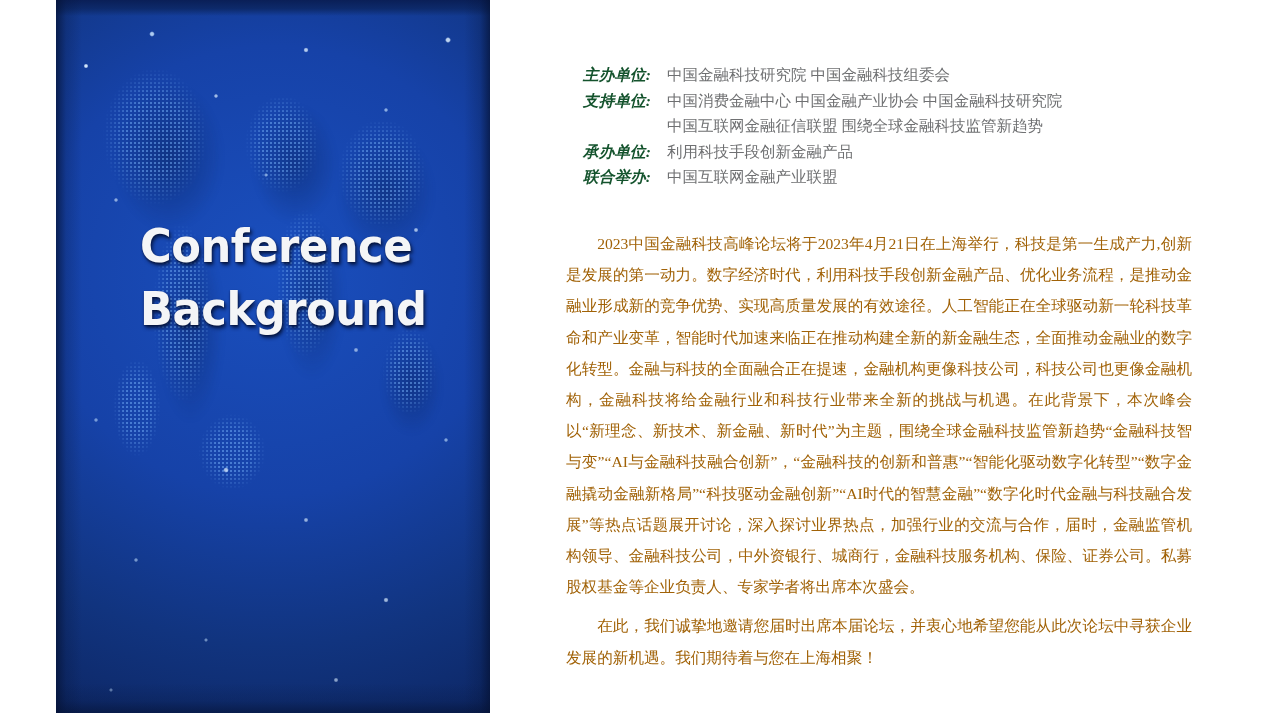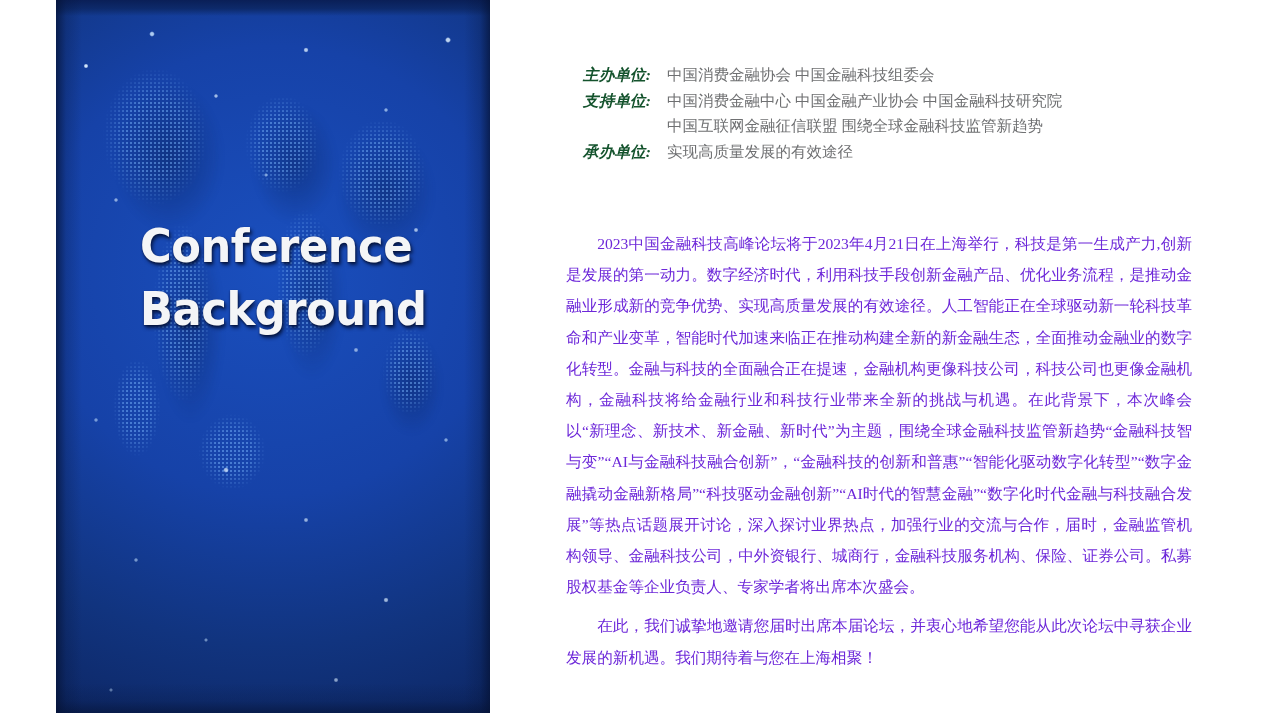--- a/index.html
+++ b/index.html
@@ -183,21 +183,21 @@
   
   #body-text {
     position: absolute;
     left: 0px;
     top: 228px;
     width: 626px;
   }
   .para {
     font-size: 15.6px;
     line-height: 31.2px;
-    color: #6d28d9;
+    color: #a16207;
     text-align: justify;
     text-justify: inter-ideograph;
     text-indent: 2em;
     margin: 0;
   }
   .para + .para {
     margin-top: 8px;
   }
 </style>
 </head>
@@ -213,38 +213,42 @@
   <div id="cover-title">Conference
 Background</div>
 </div>
 
 <div id="content">
 
   <div id="organizers">
 
     <div class="org-row">
       <span class="org-label">主办单位:</span>
-      <span class="org-value">中国消费金融协会  中国金融科技组委会</span>
+      <span class="org-value">中国金融科技研究院  中国金融科技组委会</span>
     </div>
 
     <div class="org-row">
       <span class="org-label">支持单位:</span>
       <span class="org-value">中国消费金融中心  中国金融产业协会    中国金融科技研究院</span>
     </div>
 
     <div class="org-row continuation">
       <span class="org-label">支持单位:</span>
       <span class="org-value">中国互联网金融征信联盟  围绕全球金融科技监管新趋势</span>
     </div>
 
     <div class="org-row">
       <span class="org-label">承办单位:</span>
-      <span class="org-value">实现高质量发展的有效途径</span>
-    </div>
-
+      <span class="org-value">利用科技手段创新金融产品</span>
+    </div>
+
+    <div class="org-row">
+      <span class="org-label">联合举办:</span>
+      <span class="org-value">中国互联网金融产业联盟</span>
+    </div>
 
   </div>
 
   <div id="body-text">
     <p class="para">2023中国金融科技高峰论坛将于2023年4月21日在上海举行，科技是第一生成产力,创新是发展的第一动力。数字经济时代，利用科技手段创新金融产品、优化业务流程，是推动金融业形成新的竞争优势、实现高质量发展的有效途径。人工智能正在全球驱动新一轮科技革命和产业变革，智能时代加速来临正在推动构建全新的新金融生态，全面推动金融业的数字化转型。金融与科技的全面融合正在提速，金融机构更像科技公司，科技公司也更像金融机构，金融科技将给金融行业和科技行业带来全新的挑战与机遇。在此背景下，本次峰会以“新理念、新技术、新金融、新时代”为主题，围绕全球金融科技监管新趋势“金融科技智与变”“AI与金融科技融合创新”，“金融科技的创新和普惠”“智能化驱动数字化转型”“数字金融撬动金融新格局”“科技驱动金融创新”“AI时代的智慧金融”“数字化时代金融与科技融合发展”等热点话题展开讨论，深入探讨业界热点，加强行业的交流与合作，届时，金融监管机构领导、金融科技公司，中外资银行、城商行，金融科技服务机构、保险、证券公司。私募股权基金等企业负责人、专家学者将出席本次盛会。</p>
     <p class="para">在此，我们诚挚地邀请您届时出席本届论坛，并衷心地希望您能从此次论坛中寻获企业发展的新机遇。我们期待着与您在上海相聚！</p>
   </div>
 
 </div>
 

